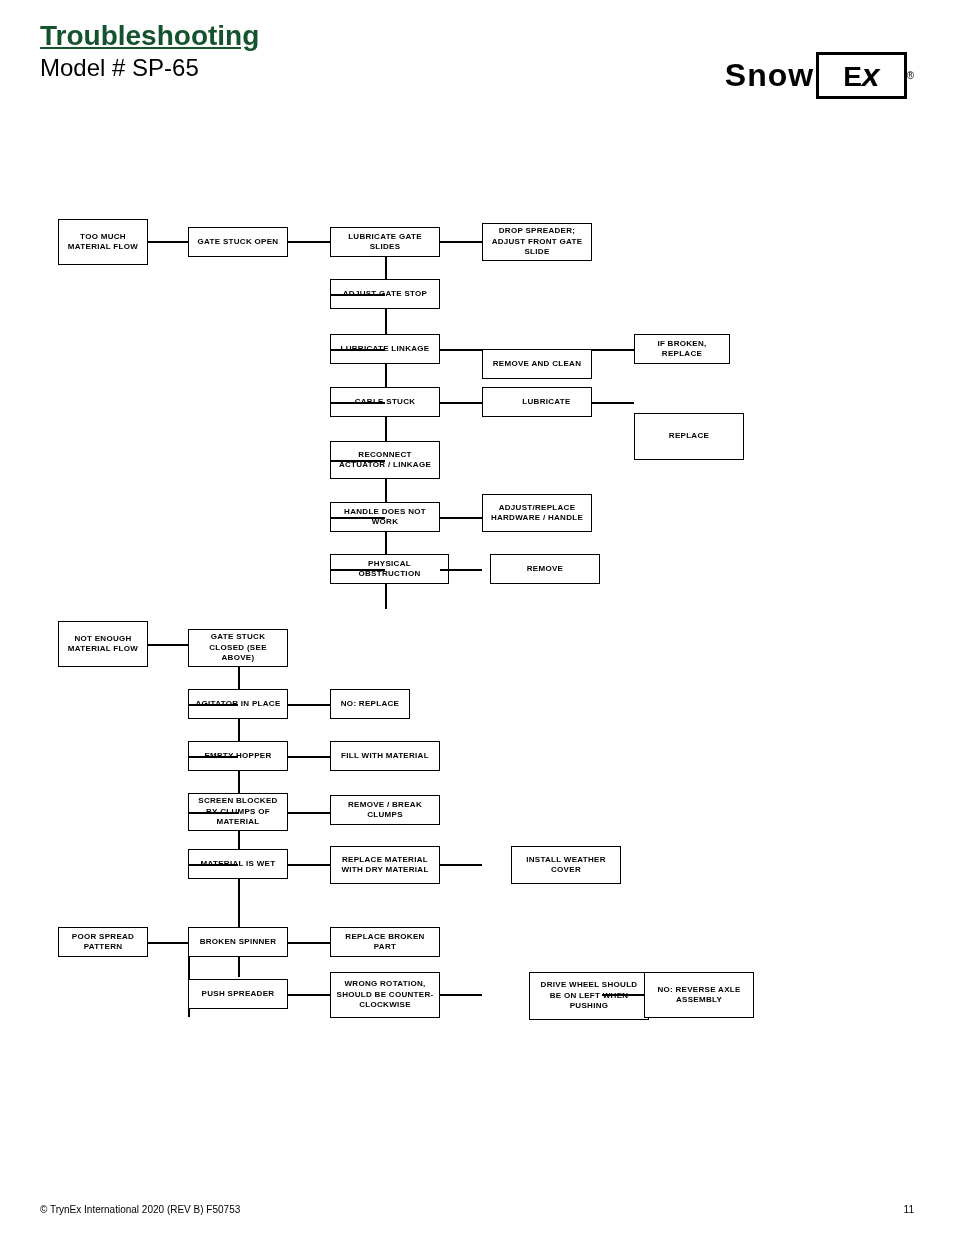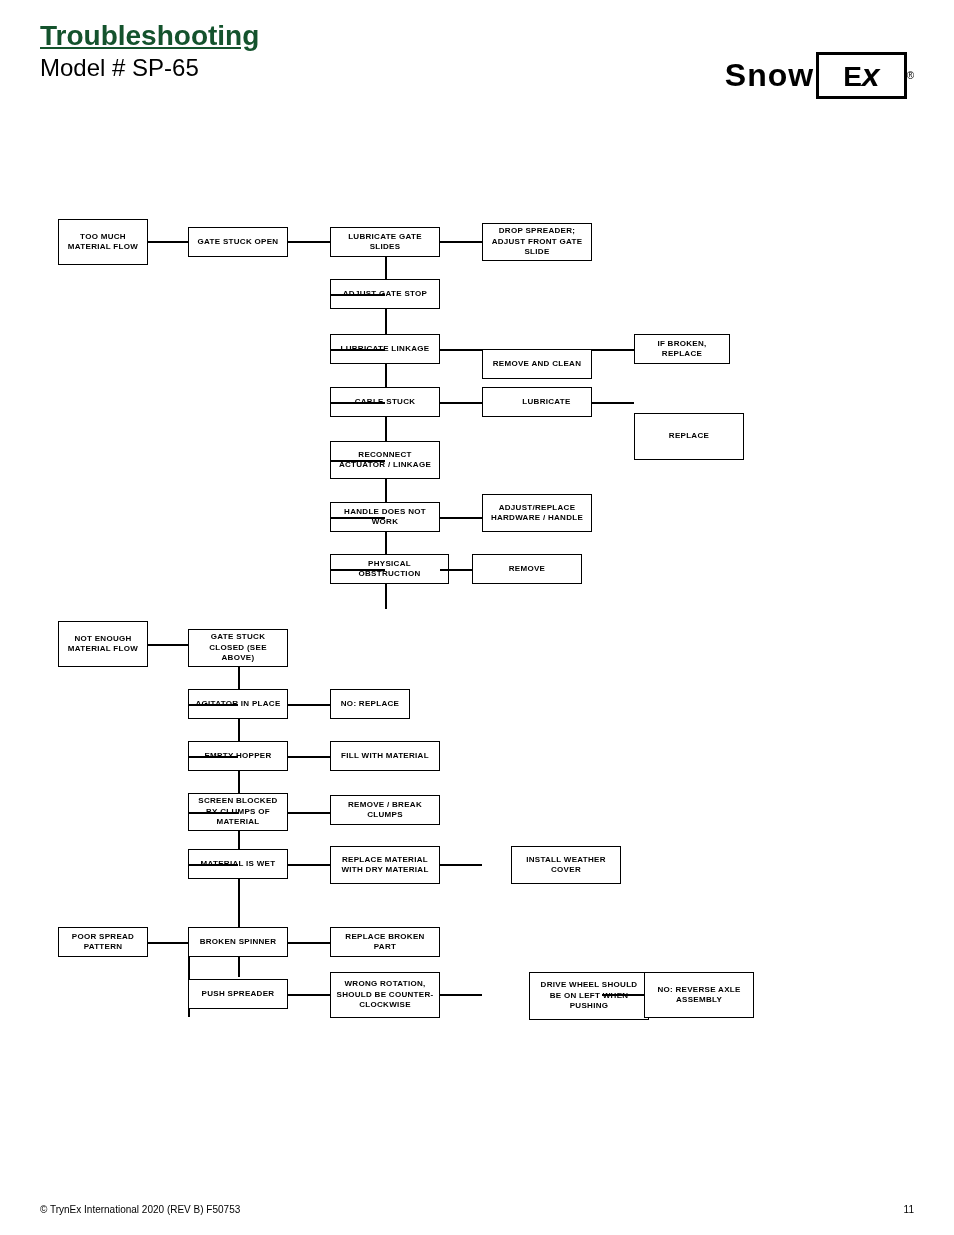--- a/index.html
+++ b/index.html
@@ -173,21 +173,21 @@
 
   <div class="fc-line fc-line-h" style="left:400px; top:398px; width:42px;"></div>
 
   <div class="fc-box" style="left:442px; top:375px; width:110px; height:38px;">ADJUST/REPLACE
 HARDWARE / HANDLE</div>
 
   <div class="fc-box" style="left:290px; top:435px; width:119px; height:30px;">PHYSICAL OBSTRUCTION</div>
 
   <div class="fc-line fc-line-h" style="left:400px; top:450px; width:42px;"></div>
 
-  <div class="fc-box" style="left:432px; top:435px; width:110px; height:30px;">REMOVE</div>
+  <div class="fc-box" style="left:450px; top:435px; width:110px; height:30px;">REMOVE</div>
 
   <div class="fc-line fc-line-h" style="left:345px; top:175px; width:0px;"></div>
 
   <div class="fc-line fc-line-h" style="left:345px; top:175px; width:0;"></div>
 
   <div class="fc-line fc-line-h" style="left:290px; top:175px; width:55px;"></div>
   <div class="fc-line fc-line-h" style="left:290px; top:230px; width:55px;"></div>
   <div class="fc-line fc-line-h" style="left:290px; top:283px; width:55px;"></div>
   <div class="fc-line fc-line-h" style="left:290px; top:341px; width:55px;"></div>
   <div class="fc-line fc-line-h" style="left:290px; top:398px; width:55px;"></div>

